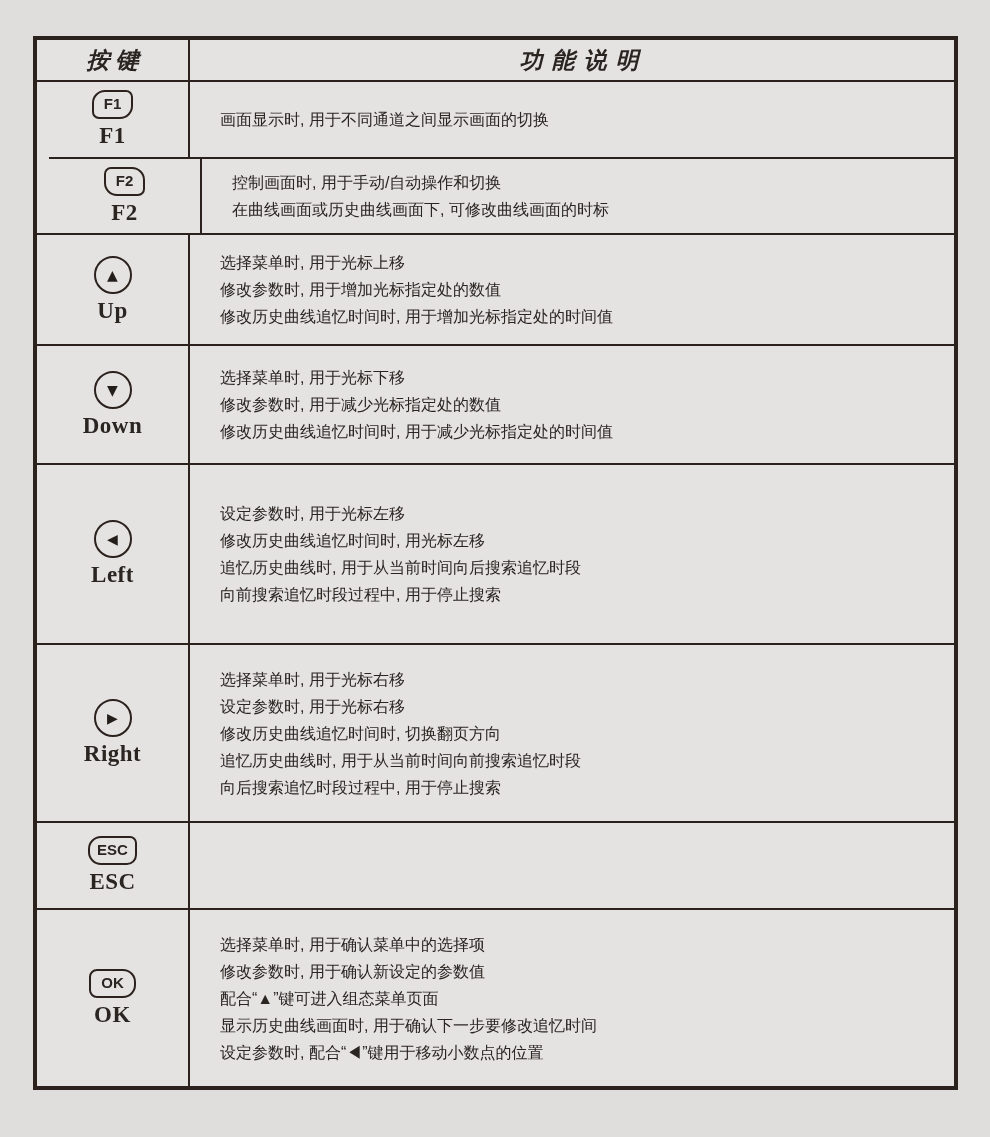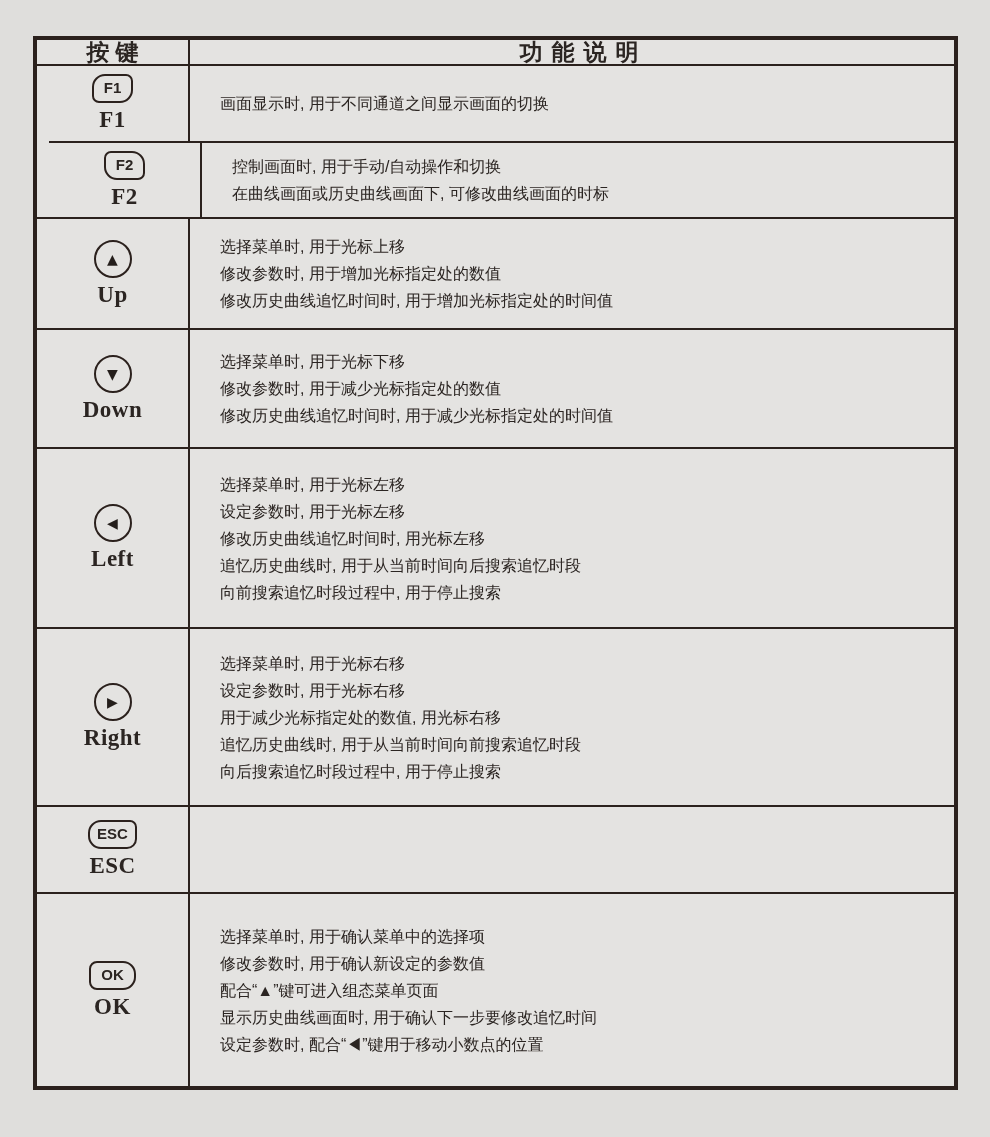--- a/index.html
+++ b/index.html
@@ -25,21 +25,21 @@
     border: 4px solid var(--border-color, #2b211d);
     background: var(--table-bg, #e4e3e1);
     display: flex;
     flex-direction: column;
   }
   .row {
     display: flex;
     box-sizing: border-box;
     flex: 0 0 auto;
   }
-  .header-row { height: 24px; }
+  .header-row { height: 40px; font-style: italic; }
   .data-row { border-top: 2px solid var(--border-color, #2b211d); }
   
   .data-row:nth-child(1) { height: 77px; }
   .data-row:nth-child(2) { height: 76px; margin-left: 12px; }
   .data-row:nth-child(3) { height: 111px; }
   .data-row:nth-child(4) { height: 119px; }
   .data-row:nth-child(5) { height: 180px; }
   .data-row:nth-child(6) { height: 178px; }
   .data-row:nth-child(7) { height: 87px; }
   .data-row:nth-child(8) { flex: 1 1 auto; }
@@ -183,38 +183,37 @@
         </div>
       </div>
       <div class="row data-row">
         <div class="key-cell">
           <span class="key-circle">
             <span class="tri">◀</span>
           </span>
           <span class="key-label">Left</span>
         </div>
         <div class="desc-cell">
-          <div class="desc-line">选择菜单时, 用于光标左移</div>
           <div class="desc-line">设定参数时, 用于光标左移</div>
           <div class="desc-line">修改历史曲线追忆时间时, 用光标左移</div>
           <div class="desc-line">追忆历史曲线时, 用于从当前时间向后搜索追忆时段</div>
           <div class="desc-line">向前搜索追忆时段过程中, 用于停止搜索</div>
         </div>
       </div>
       <div class="row data-row">
         <div class="key-cell">
           <span class="key-circle">
             <span class="tri">▶</span>
           </span>
           <span class="key-label">Right</span>
         </div>
         <div class="desc-cell">
           <div class="desc-line">选择菜单时, 用于光标右移</div>
           <div class="desc-line">设定参数时, 用于光标右移</div>
-          <div class="desc-line">用于减少光标指定处的数值, 用光标右移</div>
+          <div class="desc-line">修改历史曲线追忆时间时, 切换翻页方向</div>
           <div class="desc-line">追忆历史曲线时, 用于从当前时间向前搜索追忆时段</div>
           <div class="desc-line">向后搜索追忆时段过程中, 用于停止搜索</div>
         </div>
       </div>
       <div class="row data-row">
         <div class="key-cell">
           <span class="keycap cap-esc">ESC</span>
           <span class="key-label">ESC</span>
         </div>
       </div>

